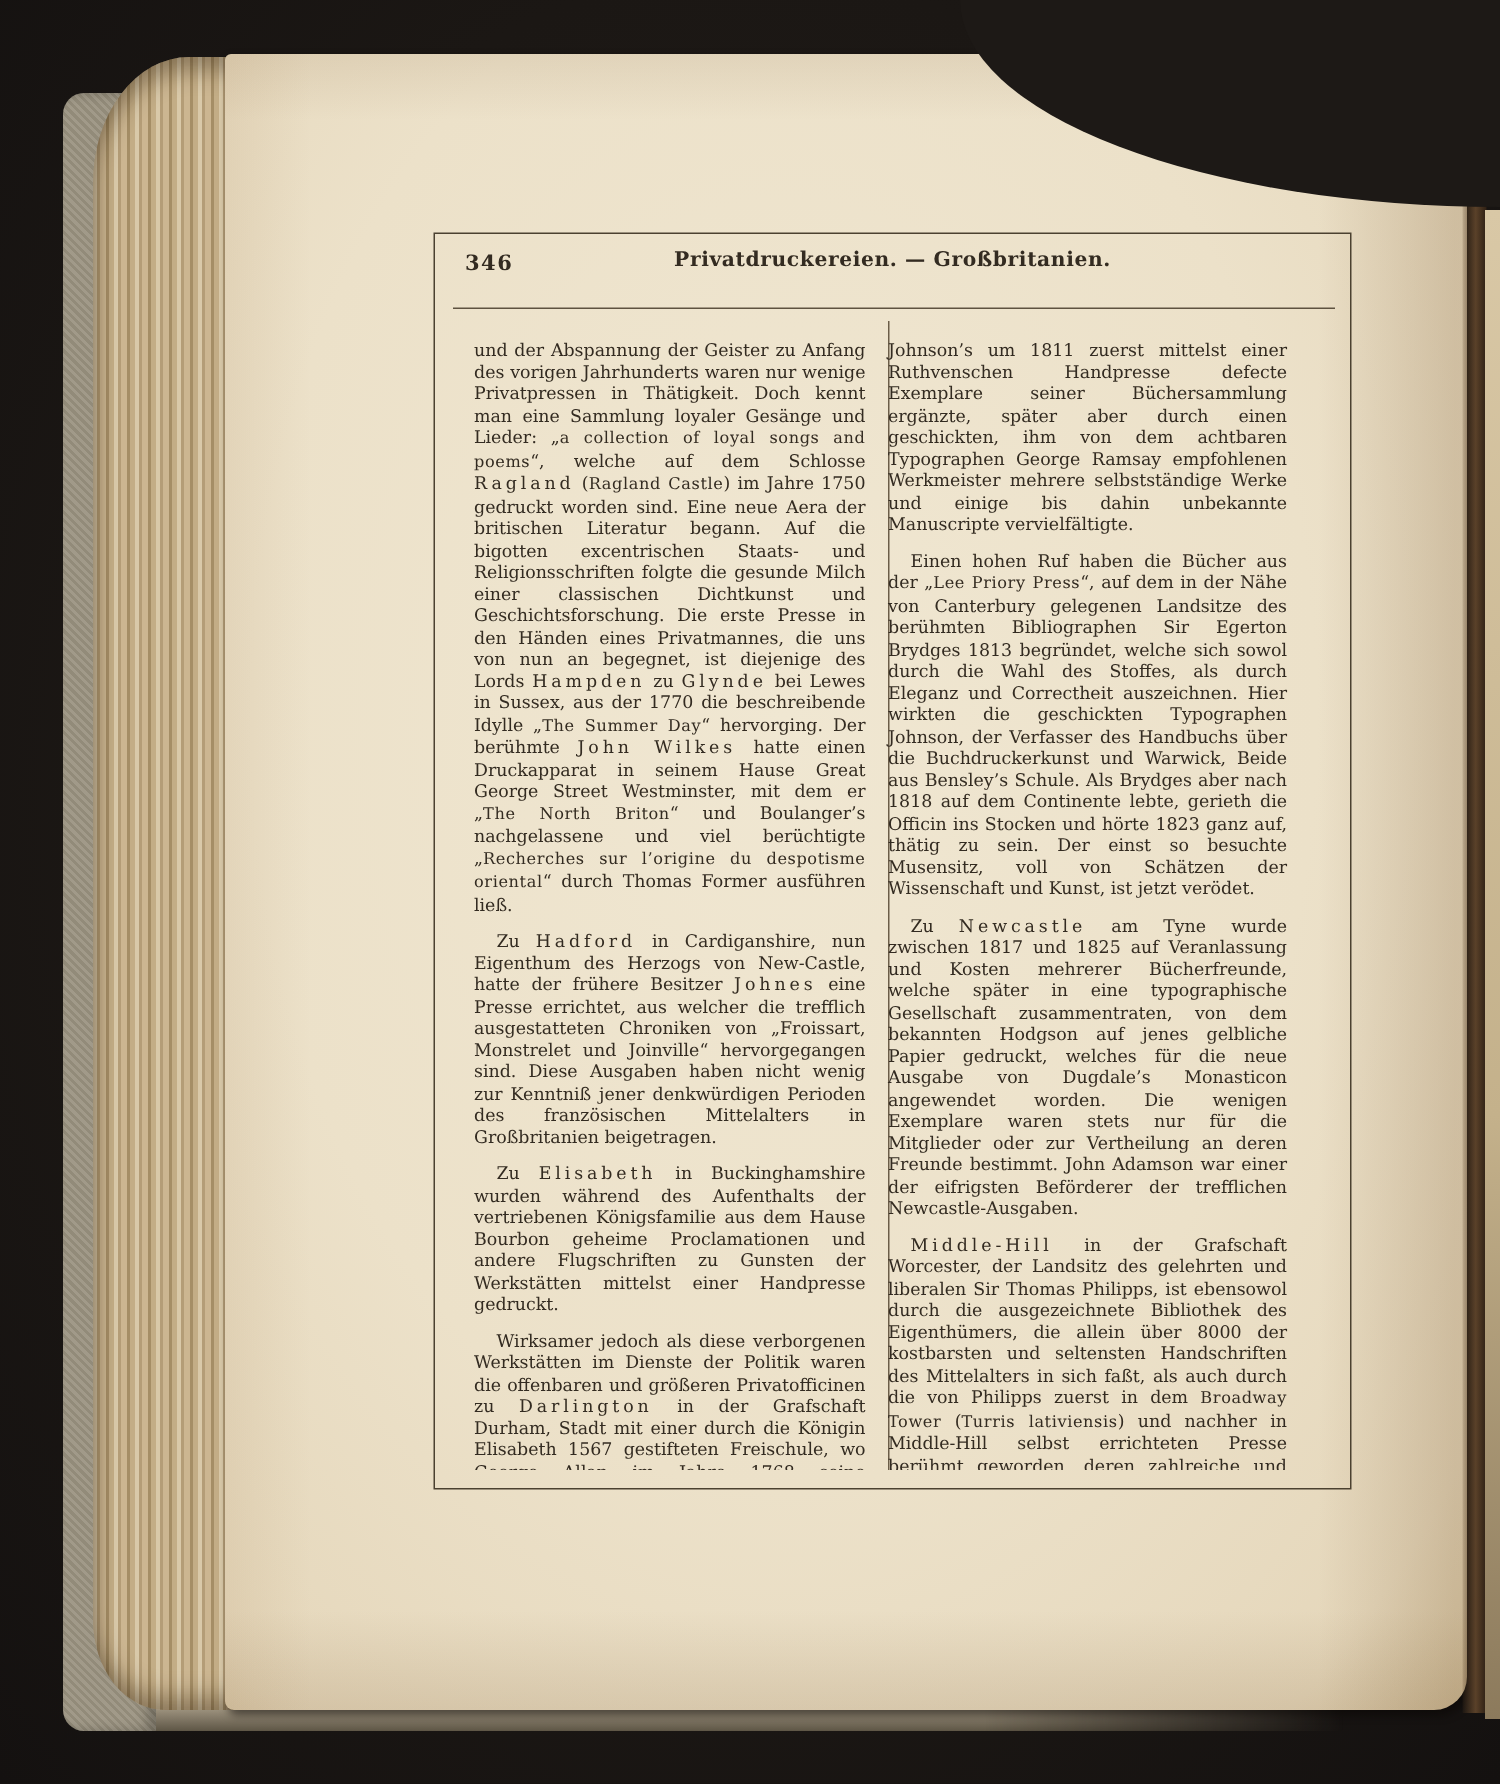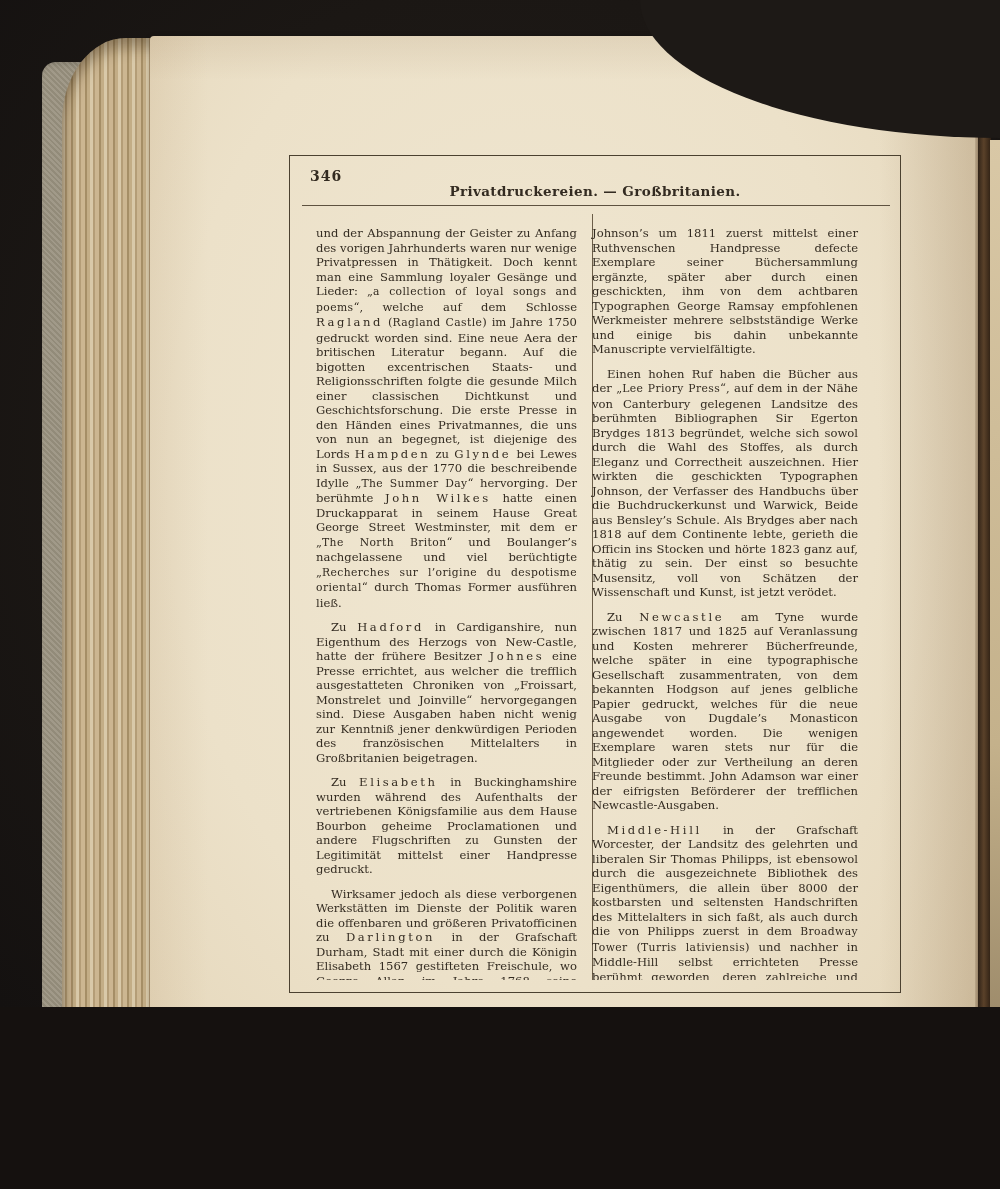--- a/index.html
+++ b/index.html
@@ -1,16 +1,16 @@
 <!DOCTYPE html>
 <html><head>
 <meta charset="utf-8">
 <style>
   html,body{margin:0;padding:0;background:#15110f;}
-  #stage{position:relative;width:1000px;height:1007px;overflow:hidden;
+  #stage{position:relative;width:1000px;height:1189px;overflow:hidden;
          background:#1d1916;
          background-image:radial-gradient(ellipse at 50% 45%, #221d1a 0%, #1b1714 60%, #141110 100%);
          font-family:"DejaVu Serif","Liberation Serif",serif;}
   
   .cover-bottom{position:absolute;left:96px;top:1134px;width:800px;height:20px;
     background:linear-gradient(to bottom,#b3a892,#8d8370 45%,#5e5646);
     -webkit-mask-image:linear-gradient(to right,#000 70%,transparent);
     mask-image:linear-gradient(to right,#000 70%,transparent);
     border-radius:3px;}
   .cover-cloth{position:absolute;left:42px;top:62px;width:62px;height:1092px;
@@ -32,21 +32,21 @@
   .gutter{position:absolute;left:975px;top:60px;width:16px;height:1082px;
     background:linear-gradient(to right, rgba(80,55,30,0.15), #5a4129 55%, #2e2014);}
   .adjacent-page{position:absolute;left:990px;top:140px;width:10px;height:1006px;
     background:linear-gradient(to bottom,#d9c8a6,#c4b18b 60%,#8c7a5c);}
   .top-right-shadow{position:absolute;left:640px;top:0px;width:360px;height:138px;
     background:#1d1916;border-bottom-left-radius:100% 100%;}
   
   .frame{position:absolute;left:289px;top:155px;width:612px;height:838px;
     border:1px solid #4b4130;box-sizing:border-box;color:#332b21;}
   .page-number{position:absolute;left:20px;top:12px;font-size:14px;font-weight:bold;letter-spacing:1px;}
-  .running-header{position:absolute;left:0;right:0;top:27px;text-align:center;
+  .running-header{position:absolute;left:0;right:0;top:9px;text-align:center;
     font-size:13.5px;font-weight:bold;letter-spacing:0.4px;}
   .header-rule{position:absolute;left:12px;right:10px;top:49px;height:1px;
     background:#5e5240;}
   .col{position:absolute;top:60px;width:281px;height:764px;overflow:hidden;
     font-size:11.6px;line-height:14.5px;text-align:justify;color:#332b21;}
   .col-left{left:16px;}
   .col-right{left:292px;width:286px;}
   .col-divider{position:absolute;left:302px;top:58px;width:1px;height:766px;background:#6b5d48;}
   .para{margin:10px;}
   .para.indent{text-indent:15px;}
@@ -68,21 +68,21 @@
   <div class="top-right-shadow"></div>
 
   <div class="frame">
     <div class="page-number">346</div>
     <div class="running-header">Privatdruckereien. — Großbritanien.</div>
     <div class="header-rule"></div>
 
     <div class="col col-left">
         <p class="para"><span class="seg">und der Abspannung der Geister zu Anfang des vorigen Jahrhunderts waren nur wenige Privatpressen in Thätigkeit. Doch kennt man eine Sammlung loyaler Gesänge und Lieder: „</span><span class="seg lat">a collection of loyal songs and poems</span><span class="seg">“, welche auf dem Schlosse </span><span class="seg sp">Ragland</span><span class="seg"> (</span><span class="seg lat">Ragland Castle</span><span class="seg">) im Jahre 1750 gedruckt worden sind. Eine neue Aera der britischen Literatur begann. Auf die bigotten excentrischen Staats- und Religionsschriften folgte die gesunde Milch einer classischen Dichtkunst und Geschichtsforschung. Die erste Presse in den Händen eines Privatmannes, die uns von nun an begegnet, ist diejenige des Lords </span><span class="seg sp">Hampden</span><span class="seg"> zu </span><span class="seg sp">Glynde</span><span class="seg"> bei Lewes in Sussex, aus der 1770 die beschreibende Idylle „</span><span class="seg lat">The Summer Day</span><span class="seg">“ hervorging. Der berühmte </span><span class="seg sp">John Wilkes</span><span class="seg"> hatte einen Druckapparat in seinem Hause Great George Street Westminster, mit dem er „</span><span class="seg lat">The North Briton</span><span class="seg">“ und Boulanger’s nachgelassene und viel berüchtigte „</span><span class="seg lat">Recherches sur l’origine du despotisme oriental</span><span class="seg">“ durch Thomas Former ausführen ließ.</span></p>
         <p class="para indent"><span class="seg">Zu </span><span class="seg sp">Hadford</span><span class="seg"> in Cardiganshire, nun Eigenthum des Herzogs von New-Castle, hatte der frühere Besitzer </span><span class="seg sp">Johnes</span><span class="seg"> eine Presse errichtet, aus welcher die trefflich ausgestatteten Chroniken von „Froissart, Monstrelet und Joinville“ hervorgegangen sind. Diese Ausgaben haben nicht wenig zur Kenntniß jener denkwürdigen Perioden des französischen Mittelalters in Großbritanien beigetragen.</span></p>
-        <p class="para indent"><span class="seg">Zu </span><span class="seg sp">Elisabeth</span><span class="seg"> in Buckinghamshire wurden während des Aufenthalts der vertriebenen Königsfamilie aus dem Hause Bourbon geheime Proclamationen und andere Flugschriften zu Gunsten der Legitimität mittelst einer Handpresse gedruckt.</span></p>
+        <p class="para indent"><span class="seg">Zu </span><span class="seg sp">Elisabeth</span><span class="seg"> in Buckinghamshire wurden während des Aufenthalts der vertriebenen Königsfamilie aus dem Hause Bourbon geheime Proclamationen und andere Flugschriften zu Gunsten der Werkstätten mittelst einer Handpresse gedruckt.</span></p>
         <p class="para indent"><span class="seg">Wirksamer jedoch als diese verborgenen Werkstätten im Dienste der Politik waren die offenbaren und größeren Privatofficinen zu </span><span class="seg sp">Darlington</span><span class="seg"> in der Grafschaft Durham, Stadt mit einer durch die Königin Elisabeth 1567 gestifteten Freischule, wo George Allan im Jahre 1768 seine nützlichen Arbeiten begann und in großer Menge ruhmvoll ausgeführt hat, so zu </span><span class="seg sp">Auchinleck</span><span class="seg"> in der Nähe von Cumnock an der Straße von Dumfries nach Kilmarnock, dem Landsitze Sir Alexander Boswell’s, wo der Enkel des Biographen Samuel</span></p>
       </div>
     <div class="col-divider"></div>
     <div class="col col-right">
         <p class="para"><span class="seg">Johnson’s um 1811 zuerst mittelst einer Ruthvenschen Handpresse defecte Exemplare seiner Büchersammlung ergänzte, später aber durch einen geschickten, ihm von dem achtbaren Typographen George Ramsay empfohlenen Werkmeister mehrere selbstständige Werke und einige bis dahin unbekannte Manuscripte vervielfältigte.</span></p>
         <p class="para indent"><span class="seg">Einen hohen Ruf haben die Bücher aus der „</span><span class="seg lat">Lee Priory Press</span><span class="seg">“, auf dem in der Nähe von Canterbury gelegenen Landsitze des berühmten Bibliographen Sir Egerton Brydges 1813 begründet, welche sich sowol durch die Wahl des Stoffes, als durch Eleganz und Correctheit auszeichnen. Hier wirkten die geschickten Typographen Johnson, der Verfasser des Handbuchs über die Buchdruckerkunst und Warwick, Beide aus Bensley’s Schule. Als Brydges aber nach 1818 auf dem Continente lebte, gerieth die Officin ins Stocken und hörte 1823 ganz auf, thätig zu sein. Der einst so besuchte Musensitz, voll von Schätzen der Wissenschaft und Kunst, ist jetzt verödet.</span></p>
         <p class="para indent"><span class="seg">Zu </span><span class="seg sp">Newcastle</span><span class="seg"> am Tyne wurde zwischen 1817 und 1825 auf Veranlassung und Kosten mehrerer Bücherfreunde, welche später in eine typographische Gesellschaft zusammentraten, von dem bekannten Hodgson auf jenes gelbliche Papier gedruckt, welches für die neue Ausgabe von Dugdale’s Monasticon angewendet worden. Die wenigen Exemplare waren stets nur für die Mitglieder oder zur Vertheilung an deren Freunde bestimmt. John Adamson war einer der eifrigsten Beförderer der trefflichen Newcastle-Ausgaben.</span></p>
         <p class="para indent"><span class="seg sp">Middle-Hill</span><span class="seg"> in der Grafschaft Worcester, der Landsitz des gelehrten und liberalen Sir Thomas Philipps, ist ebensowol durch die ausgezeichnete Bibliothek des Eigenthümers, die allein über 8000 der kostbarsten und seltensten Handschriften des Mittelalters in sich faßt, als auch durch die von Philipps zuerst in dem </span><span class="seg lat">Broadway Tower</span><span class="seg"> (</span><span class="seg lat">Turris lativiensis</span><span class="seg">) und nachher in Middle-Hill selbst errichteten Presse berühmt geworden, deren zahlreiche und treffliche Erzeugnisse der Baronet durch Edwin Offer unter seinen Augen ausführen ließ und dabei selbst das Amt des Correctors versah. Die weniger fehlerfreien Ausgaben sind während dessen Abwesenheit</span></p>
       </div>
   </div>

